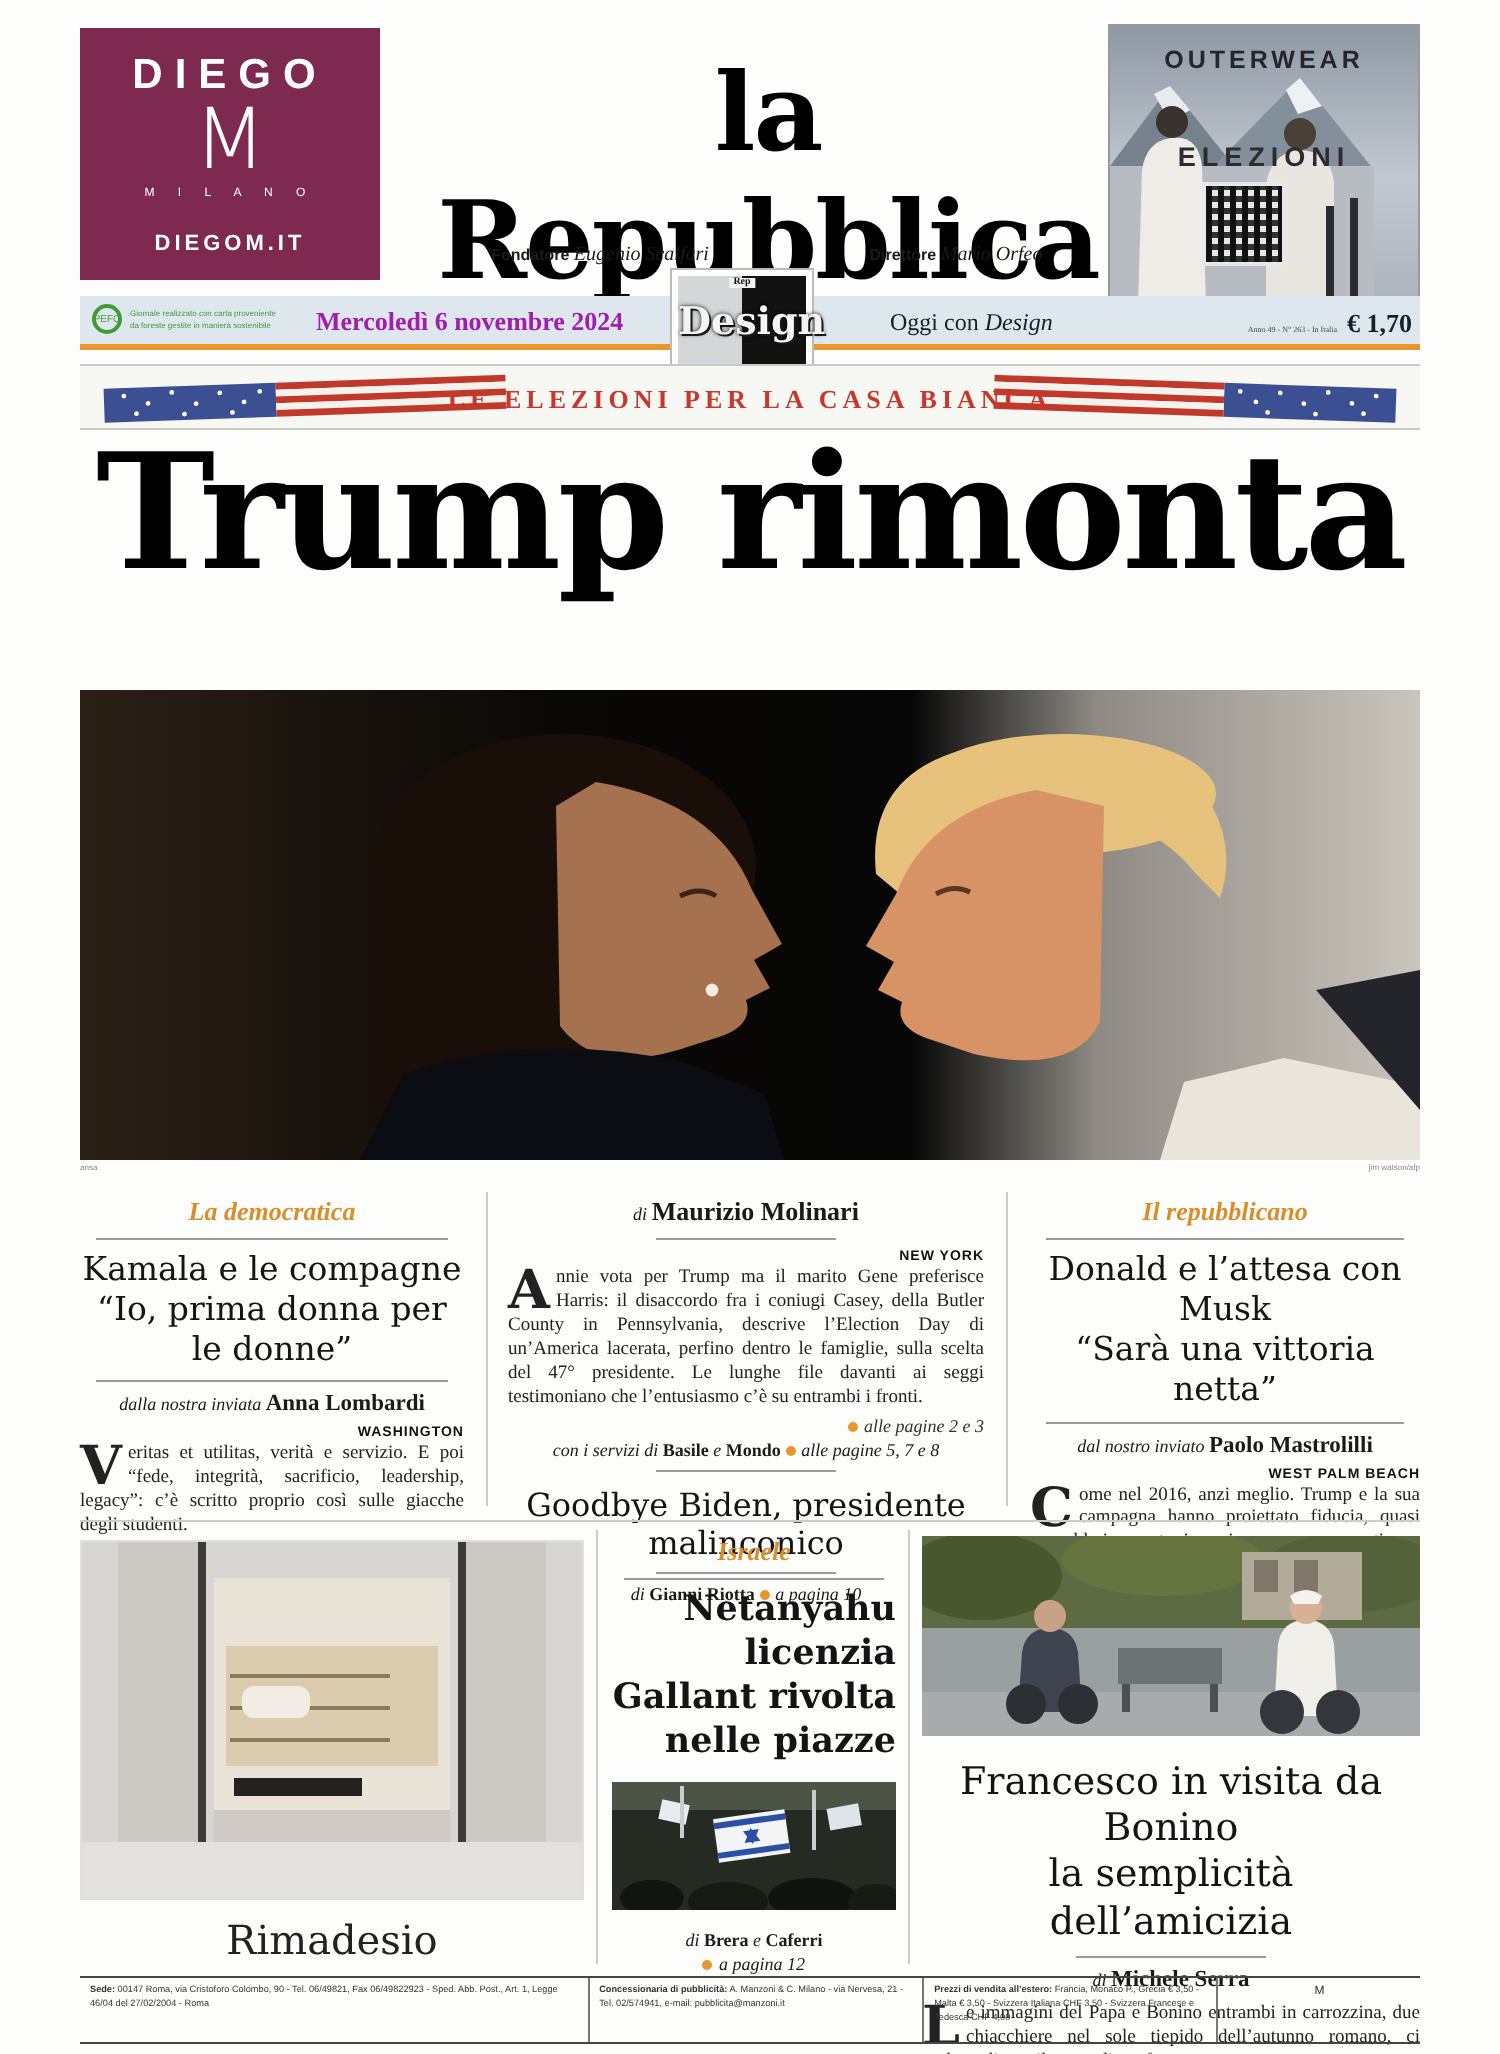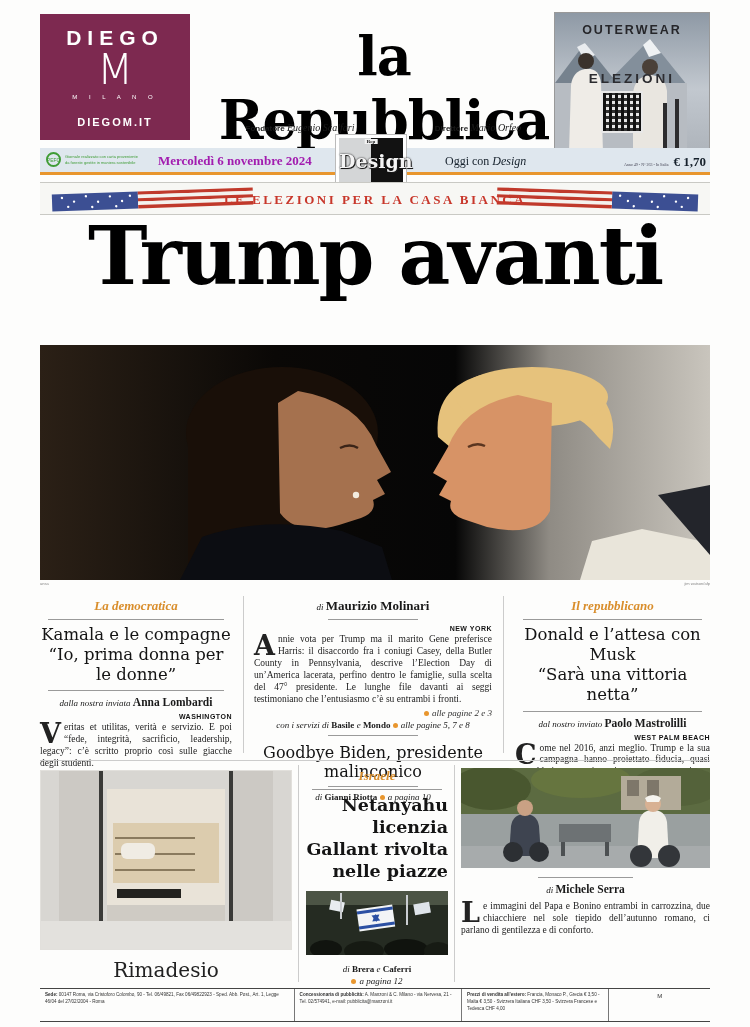--- a/index.html
+++ b/index.html
@@ -231,21 +231,21 @@
         <rect x="88" y="5" width="115" height="3.4" fill="#c0392b"></rect>
         <rect x="88" y="8.4" width="115" height="3.4" fill="#f4f2ee"></rect>
         <rect x="88" y="11.8" width="115" height="3.4" fill="#c0392b"></rect>
         <rect x="88" y="15.2" width="115" height="3.4" fill="#f4f2ee"></rect>
         <rect x="88" y="18.6" width="115" height="3.4" fill="#c0392b"></rect>
       </g>
     </svg>
     <div class="banner-label">LE ELEZIONI PER LA CASA BIANCA</div>
   </div>
 
-  <div class="headline">Trump avanti</div>
+  <div class="headline">Trump rimonta</div>
 
   <div class="mainphoto">
     <svg width="670" height="235" viewBox="0 0 670 235">
       <defs>
         <linearGradient id="bg" x1="0" y1="0" x2="1" y2="0">
           <stop offset="0" stop-color="#2b2016"></stop>
             <stop offset="0.35" stop-color="#0a0806"></stop>
           <stop offset="0.62" stop-color="#060606"></stop>
             <stop offset="0.76" stop-color="#8f8b84"></stop>
           <stop offset="1" stop-color="#c9c5bd"></stop>
@@ -416,20 +416,24 @@
         <path d="M48,88 L50,58 Q52,46 64,46 Q76,46 78,58 L80,88 Z" fill="#3e4450"></path>
         <circle cx="64" cy="40" r="8" fill="#c9a184"></circle>
         <circle cx="52" cy="84" r="10" fill="#2c2f33"></circle>
           <circle cx="78" cy="84" r="10" fill="#2c2f33"></circle>
         <path d="M176,90 L178,54 Q180,42 192,42 Q204,42 206,54 L208,90 Z" fill="#f1efe9"></path>
         <circle cx="192" cy="36" r="8" fill="#d8b193"></circle>
         <path d="M184,30 Q192,24 200,30 L198,34 L186,34 Z" fill="#f5f3ee"></path>
         <circle cx="180" cy="88" r="11" fill="#33363a"></circle>
           <circle cx="208" cy="88" r="11" fill="#33363a"></circle>
       </svg>
+      <div class="head">
+        <div>Francesco in visita da Bonino</div>
+        <div>la semplicità dell’amicizia</div>
+      </div>
       <div class="rule-short"></div>
       <div class="byline">
         <span class="pre">di</span>
         <span class="nm">Michele Serra</span>
       </div>
       <div class="body-txt" style="margin-top:6px;">
         <span class="dropcap">L</span><span>e immagini del Papa e Bonino entrambi in carrozzina, due chiacchiere nel sole tiepido dell’autunno romano, ci parlano di gentilezza e di conforto.</span>
       </div>
       
       

